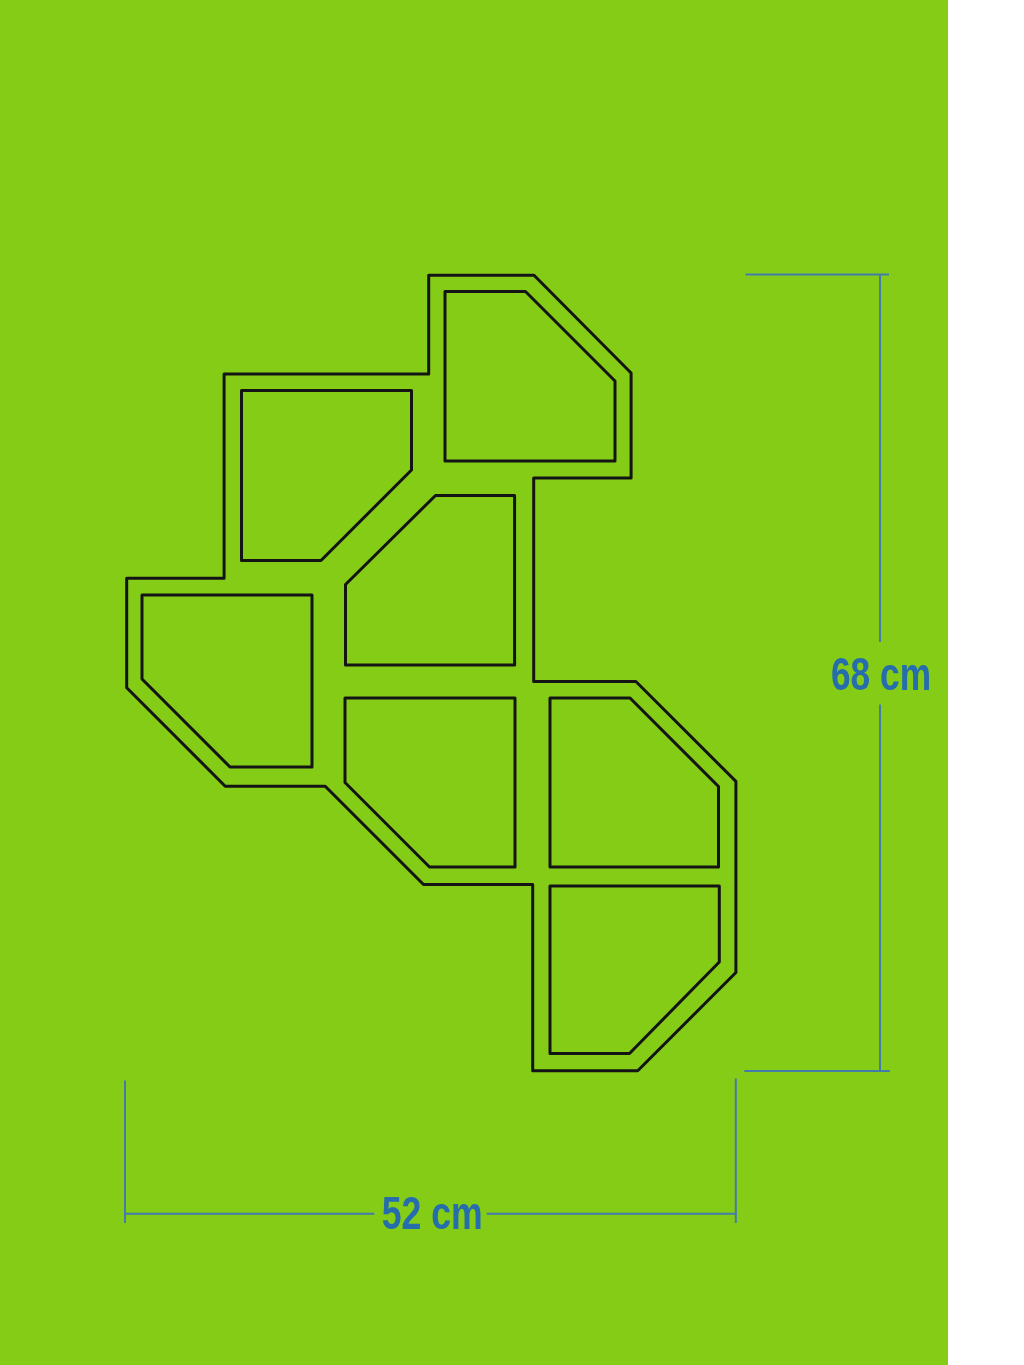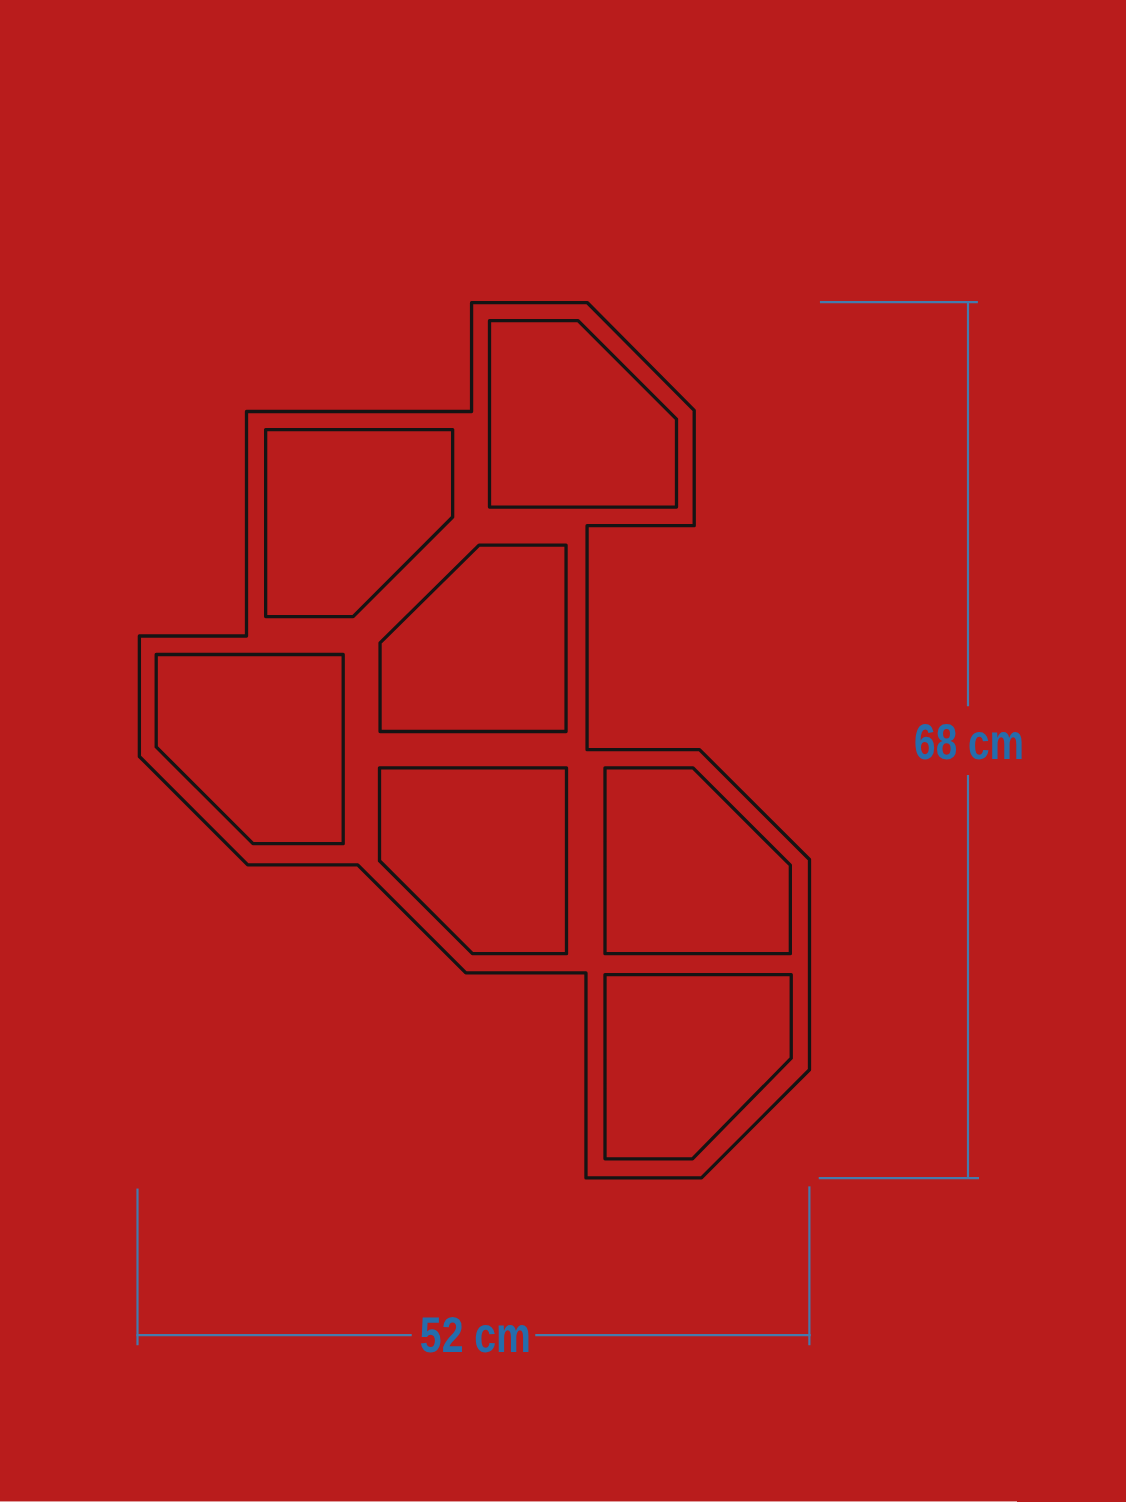--- a/index.html
+++ b/index.html
@@ -1,16 +1,16 @@
 <!DOCTYPE html>
 <html><head>
 <meta charset="utf-8">
 <style>
   html,body{margin:0;padding:0;background:#ffffff;}
-  .page{width:1024px;height:1365px;position:relative;background:#b91c1c;overflow:hidden;}
+  .page{width:948px;height:1365px;position:relative;background:#84cc16;overflow:hidden;}
   svg{position:absolute;top:0;left:0;}
   text{font-family:"Liberation Sans",sans-serif;font-weight:bold;fill:#256dac;}
 </style>
 </head>
 <body>
 
 <div class="page">
 <svg width="1024" height="1365" viewBox="0 0 1024 1365" xmlns="http://www.w3.org/2000/svg">
   <g fill="none" stroke="#141414" stroke-width="3" stroke-linejoin="round" stroke-linecap="round">
 

